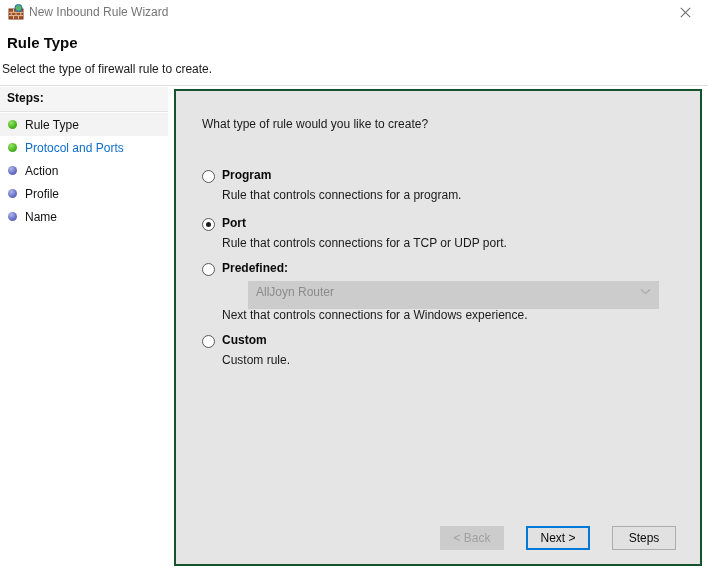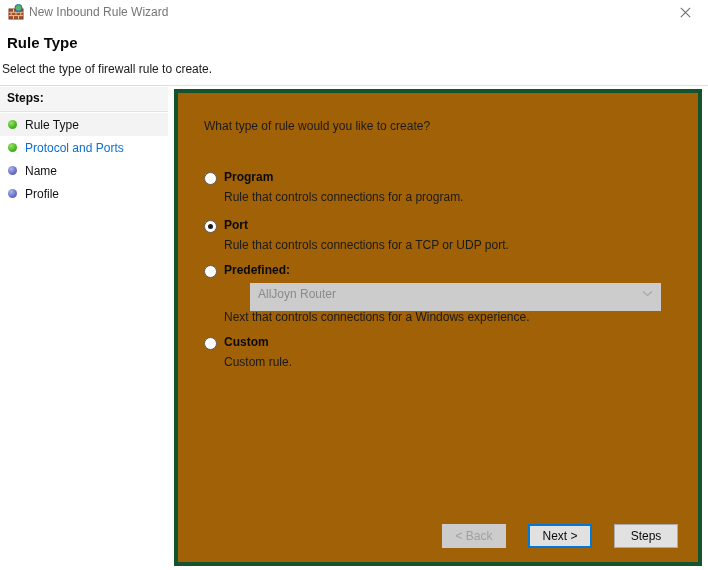--- a/index.html
+++ b/index.html
@@ -148,22 +148,22 @@
   .step-label.link {
     color: #0e6ecc;
   }
 
   
   #content {
     position: absolute;
     left: 174px; top: 89px;
     width: 528px;
     height: 477px;
-    background: #a16207;
-    border: 4px solid #14532d;
+    background: #e5e5e5;
+    border: 2px solid #14532d;
     box-sizing: border-box;
   }
 
   #question {
     position: absolute;
     left: 26px; top: 26px;
     font-size: 12px;
     color: #1a1a1a;
     white-space: nowrap;
   }
@@ -322,29 +322,33 @@
       <div class="step-row current">
         <span class="step-bullet green"></span>
         <span class="step-label">Rule Type</span>
       </div>
 
       <div class="step-row">
         <span class="step-bullet green"></span>
         <span class="step-label link">Protocol and Ports</span>
       </div>
 
+      <div class="step-row">
+        <span class="step-bullet blue"></span>
+        <span class="step-label">Action</span>
+      </div>
+
+      <div class="step-row">
+        <span class="step-bullet blue"></span>
+        <span class="step-label">Profile</span>
+      </div>
 
       <div class="step-row">
         <span class="step-bullet blue"></span>
         <span class="step-label">Name</span>
-      </div>
-
-      <div class="step-row">
-        <span class="step-bullet blue"></span>
-        <span class="step-label">Profile</span>
       </div>
 
     </div>
   </div>
 
   <div id="content">
 
     <div id="question">What type of rule would you like to create?</div>
 
     <div class="option" style="top:79px;">

